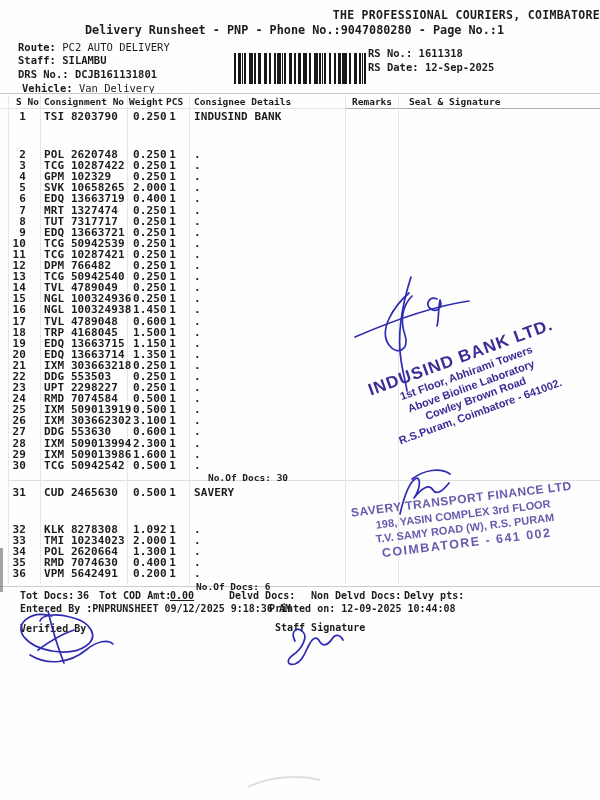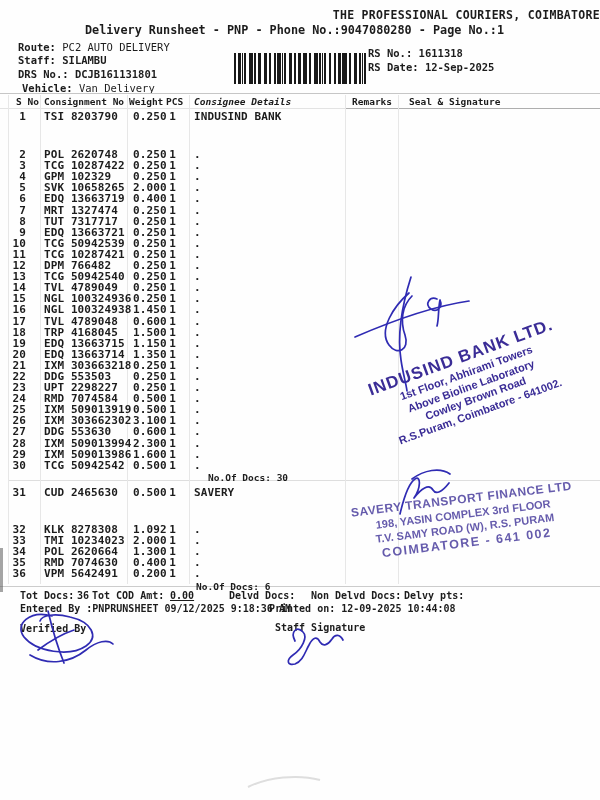--- a/index.html
+++ b/index.html
@@ -26,21 +26,21 @@
       repeating-linear-gradient(90deg,#181818 0 1px,transparent 1px 8px),
       repeating-linear-gradient(90deg,transparent 0 4px,#181818 4px 6px,transparent 6px 13px);}
 
   
   .hline{position:absolute;height:1px;}
   .vline{position:absolute;width:1px;top:95px;height:489px;background:#e7e7e7;}
 
   
   .thead span{position:absolute;top:96px;font-size:9.5px;font-weight:700;white-space:nowrap;}
   .th-sno{left:16px;} .th-cn{left:44px;} .th-wt{left:129px;} .th-pcs{left:166px;}
-  .th-cons{left:194px;font-style:italic;} .th-rem{left:352px;} .th-seal{left:409px;}
+  .th-cons{left:194px;} .th-rem{left:352px;} .th-seal{left:409px;}
 
   .group{position:absolute;left:0;width:600px;}
   .g1{top:111px;} .g2{top:487px;}
   .row{display:flex;height:11.1px;line-height:11.1px;font-size:11px;font-weight:700;
        letter-spacing:.1px;white-space:nowrap;}
   .rows .row:first-child{margin-bottom:27px;}
   .g2 .rows .row:first-child{margin-bottom:26px;}
   .c-sno{width:26px;text-align:right;}
   .c-cn{margin-left:18px;width:89px;}
   .c-wt{width:34px;}
@@ -57,21 +57,21 @@
          color:#3a2c96;line-height:13.5px;font-size:11px;}
   .stamp-indusind .stamp-line:first-child{font-size:17px;letter-spacing:1px;line-height:20px;}
   .stamp-savery{left:338px;top:492px;width:252px;transform:rotate(-7deg);
          color:#4b3f9e;opacity:.85;line-height:14.5px;font-size:11px;}
   .stamp-savery .stamp-line:first-child{font-size:12px;letter-spacing:.5px;}
   .stamp-savery .stamp-line:last-child{font-size:12.5px;letter-spacing:1.5px;}
 
   
   .foot{position:absolute;font-size:10px;font-weight:700;white-space:nowrap;}
   .f-totdocs-l{top:590px;left:20px;} .f-totdocs-v{top:590px;left:77px;}
-  .f-cod-l{top:590px;left:92px;}    .f-cod-v{top:590px;left:170px;text-decoration:underline;}
+  .f-cod-l{top:590px;left:99px;}    .f-cod-v{top:590px;left:170px;text-decoration:underline;}
   .f-delvd-l{top:590px;left:229px;}  .f-nondelvd-l{top:590px;left:311px;}
   .f-delvy-l{top:590px;left:404px;}
   .f-entered{top:603px;left:20px;}   .f-printed{top:603px;left:269px;}
   .f-verified{top:623px;left:20px;}  .f-staffsig{top:622px;left:275px;}
 
   .sig-svg{position:absolute;left:0;top:0;width:600px;height:800px;pointer-events:none;}
   .edge-artifact{position:absolute;left:0;top:548px;width:3px;height:44px;
                  background:#5a5a5a;opacity:.55;}
 </style>
 </head>

